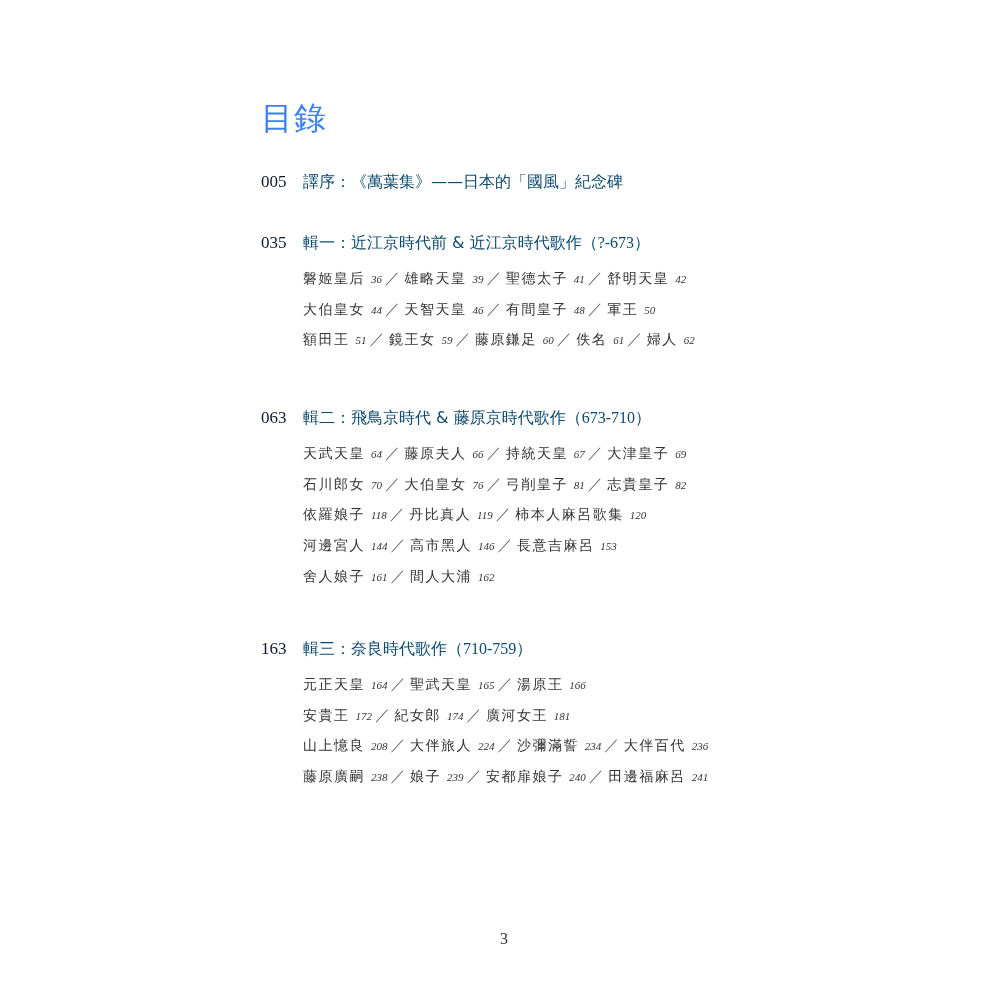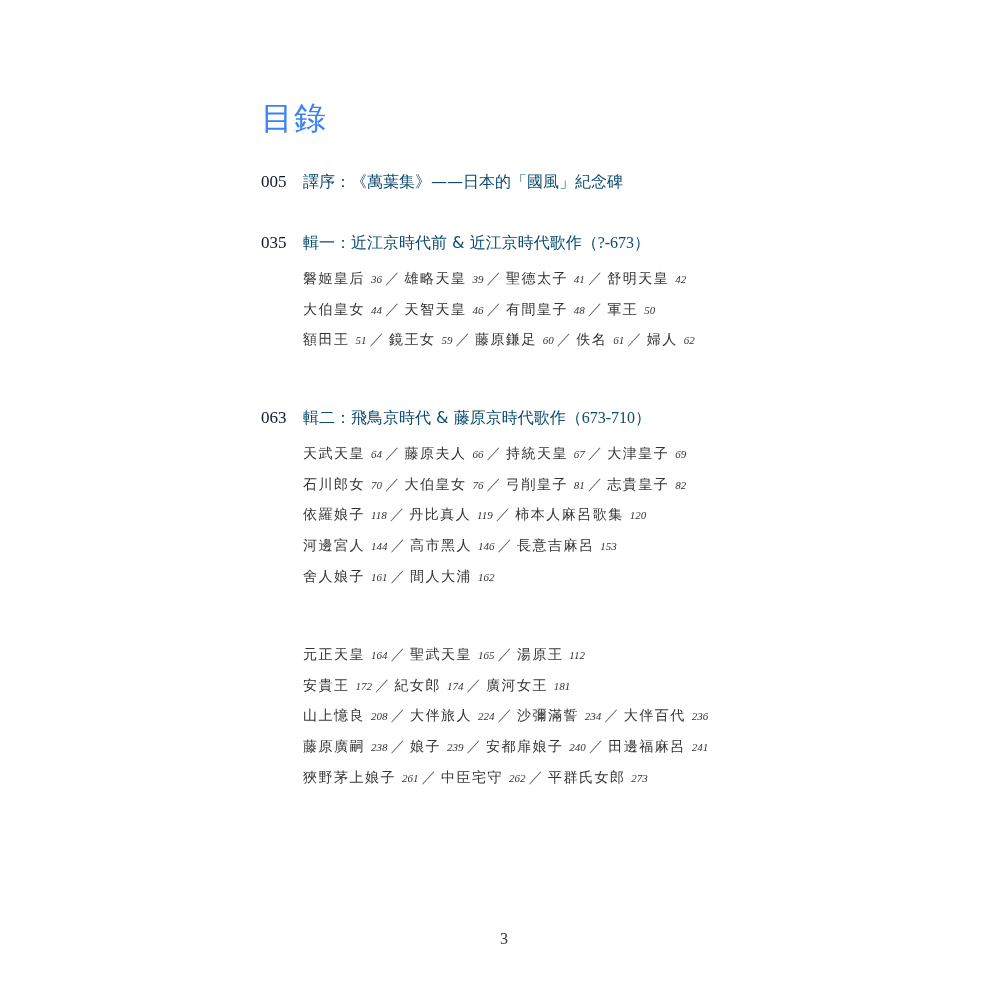--- a/index.html
+++ b/index.html
@@ -53,22 +53,25 @@
     </div>
     <div class="entries">
       <div class="entry-line"><span><span>天武天皇 </span><span class="pg">64</span></span><span class="sep">／</span><span><span>藤原夫人 </span><span class="pg">66</span></span><span class="sep">／</span><span><span>持統天皇 </span><span class="pg">67</span></span><span class="sep">／</span><span><span>大津皇子 </span><span class="pg">69</span></span></div>
       <div class="entry-line"><span><span>石川郎女 </span><span class="pg">70</span></span><span class="sep">／</span><span><span>大伯皇女 </span><span class="pg">76</span></span><span class="sep">／</span><span><span>弓削皇子 </span><span class="pg">81</span></span><span class="sep">／</span><span><span>志貴皇子 </span><span class="pg">82</span></span></div>
       <div class="entry-line"><span><span>依羅娘子 </span><span class="pg">118</span></span><span class="sep">／</span><span><span>丹比真人 </span><span class="pg">119</span></span><span class="sep">／</span><span><span>柿本人麻呂歌集 </span><span class="pg">120</span></span></div>
       <div class="entry-line"><span><span>河邊宮人 </span><span class="pg">144</span></span><span class="sep">／</span><span><span>高市黑人 </span><span class="pg">146</span></span><span class="sep">／</span><span><span>長意吉麻呂 </span><span class="pg">153</span></span></div>
       <div class="entry-line"><span><span>舍人娘子 </span><span class="pg">161</span></span><span class="sep">／</span><span><span>間人大浦 </span><span class="pg">162</span></span></div>
     </div>
   </div>
 <div class="section" id="sec2" style="top:639px;">
+    <div class="section-heading">
+      <span class="section-page">163</span>
+      <span class="section-title">輯三：奈良時代歌作<span class="range">（710-759）</span></span>
+    </div>
     <div class="entries">
-      <div class="entry-line"><span><span>元正天皇 </span><span class="pg">164</span></span><span class="sep">／</span><span><span>聖武天皇 </span><span class="pg">165</span></span><span class="sep">／</span><span><span>湯原王 </span><span class="pg">112</span></span></div>
+      <div class="entry-line"><span><span>元正天皇 </span><span class="pg">164</span></span><span class="sep">／</span><span><span>聖武天皇 </span><span class="pg">165</span></span><span class="sep">／</span><span><span>湯原王 </span><span class="pg">166</span></span></div>
       <div class="entry-line"><span><span>安貴王 </span><span class="pg">172</span></span><span class="sep">／</span><span><span>紀女郎 </span><span class="pg">174</span></span><span class="sep">／</span><span><span>廣河女王 </span><span class="pg">181</span></span></div>
       <div class="entry-line"><span><span>山上憶良 </span><span class="pg">208</span></span><span class="sep">／</span><span><span>大伴旅人 </span><span class="pg">224</span></span><span class="sep">／</span><span><span>沙彌滿誓 </span><span class="pg">234</span></span><span class="sep">／</span><span><span>大伴百代 </span><span class="pg">236</span></span></div>
       <div class="entry-line"><span><span>藤原廣嗣 </span><span class="pg">238</span></span><span class="sep">／</span><span><span>娘子 </span><span class="pg">239</span></span><span class="sep">／</span><span><span>安都扉娘子 </span><span class="pg">240</span></span><span class="sep">／</span><span><span>田邊福麻呂 </span><span class="pg">241</span></span></div>
-      <div class="entry-line"><span><span>狹野茅上娘子 </span><span class="pg">261</span></span><span class="sep">／</span><span><span>中臣宅守 </span><span class="pg">262</span></span><span class="sep">／</span><span><span>平群氏女郎 </span><span class="pg">273</span></span></div>
     </div>
   </div>
 
 <div class="page-number">3</div>
 
 </body></html>

